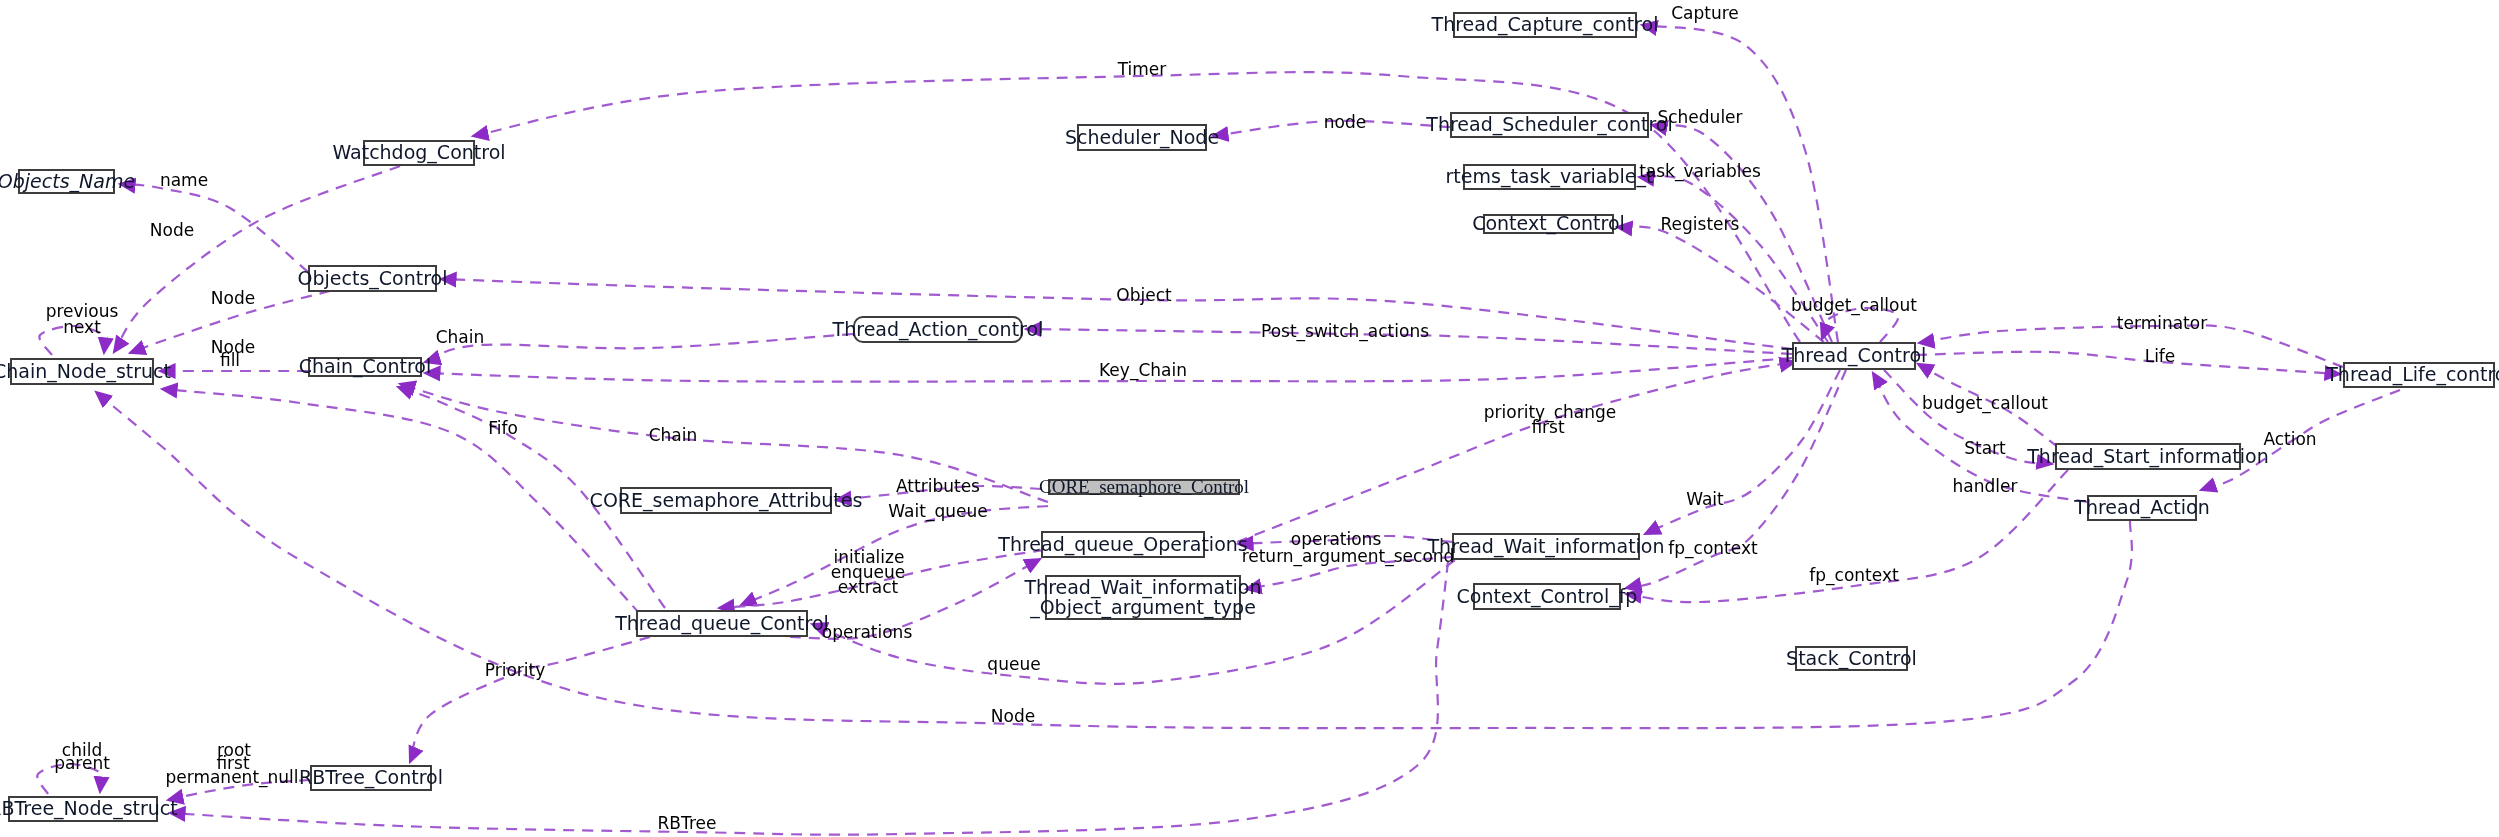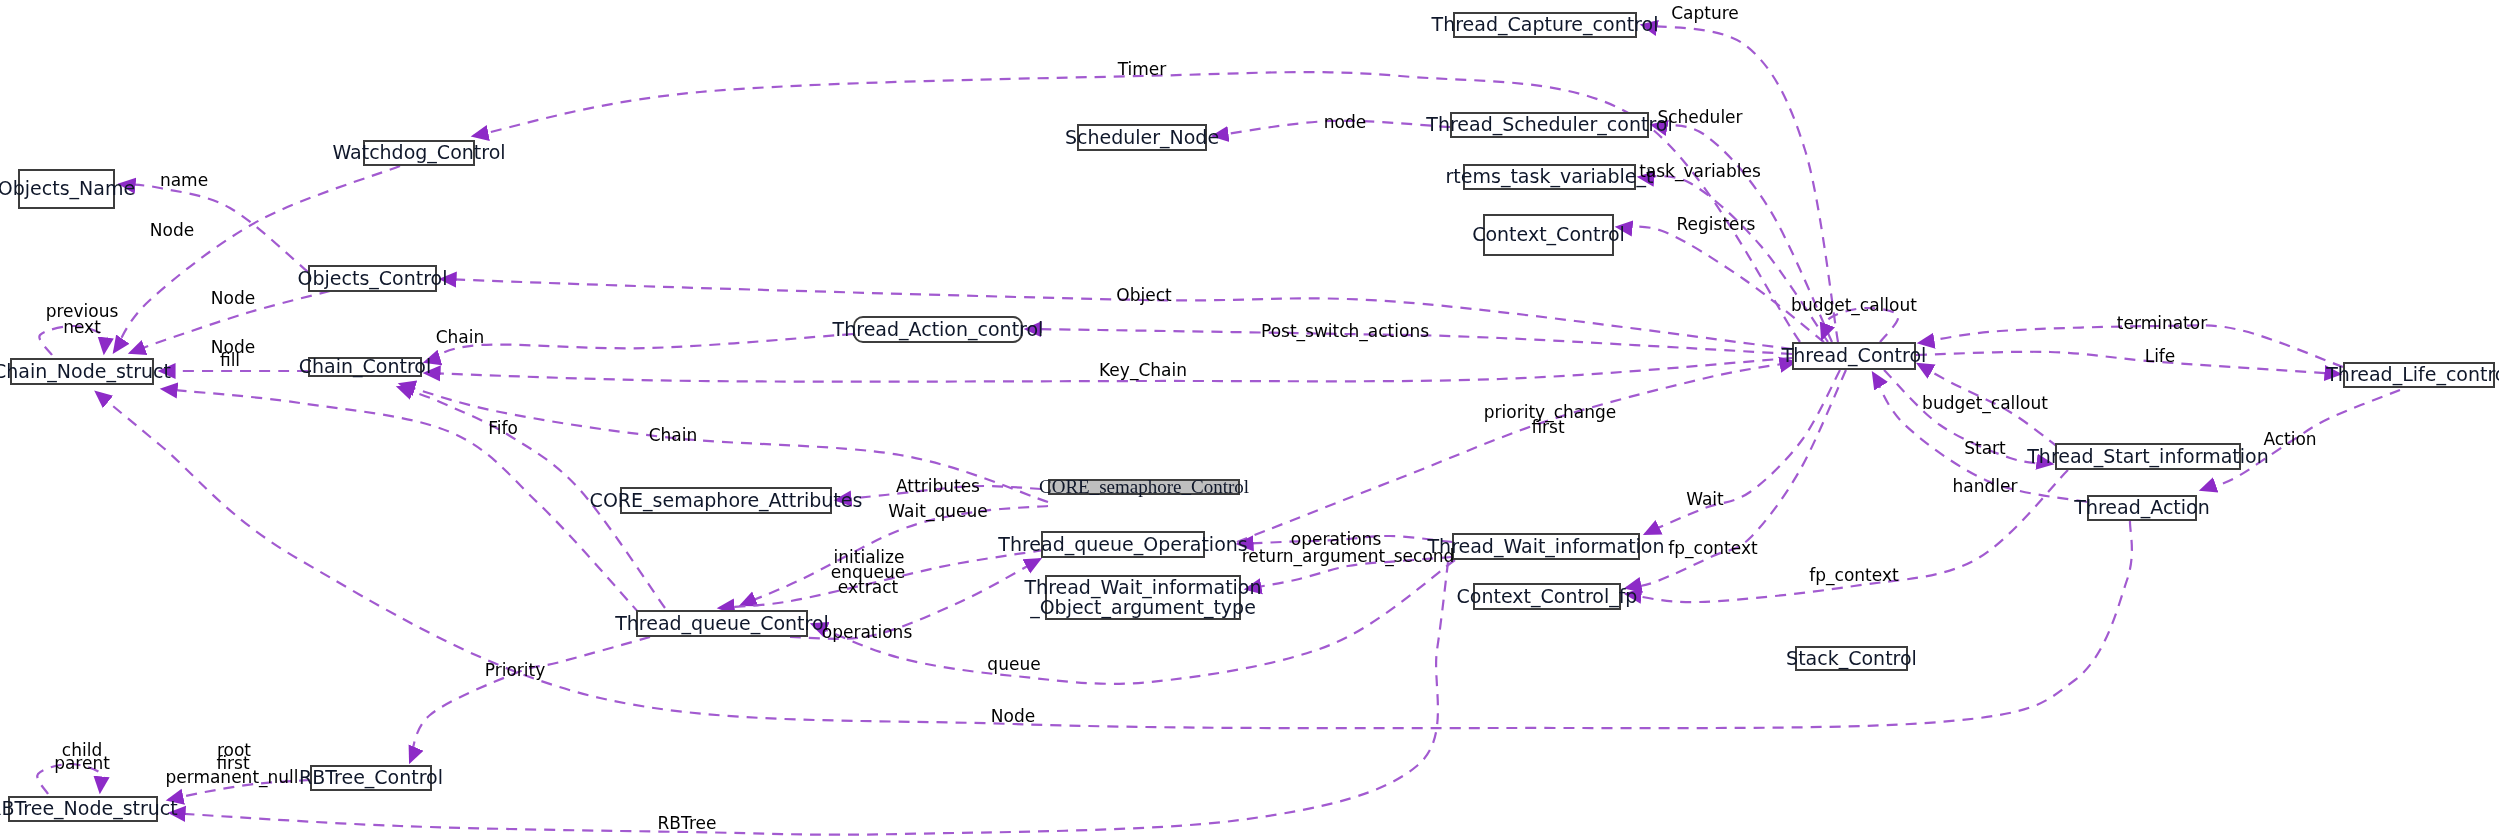--- a/index.html
+++ b/index.html
@@ -61,39 +61,39 @@
         <path d="M1048,502 C1023.3,494.2 962.5,465.7 900,455 C837.5,444.3 739.7,445.2 673,438 C606.3,430.8 545.5,421.0 500,412 C454.5,403.0 416.7,388.7 400,384" fill="none" stroke="#a25ad0" stroke-width="2.2" stroke-dasharray="11,8" marker-end="url(#arrowhead)"></path>
         <path d="M650,637 C635.0,641.2 582.3,656.0 560,662 C537.7,668.0 537.7,664.2 516,673 C494.3,681.8 447.7,700.2 430,715 C412.3,729.8 413.3,754.2 410,762" fill="none" stroke="#a25ad0" stroke-width="2.2" stroke-dasharray="11,8" marker-end="url(#arrowhead)"></path>
         <path d="M310,780 C300.8,780.7 272.5,782.0 255,784 C237.5,786.0 219.5,789.3 205,792 C190.5,794.7 174.2,798.7 168,800" fill="none" stroke="#a25ad0" stroke-width="2.2" stroke-dasharray="11,8" marker-end="url(#arrowhead)"></path>
         <path d="M48,794 C46.3,790.7 34.3,779.0 38,774 C41.7,769.0 59.3,764.0 70,764 C80.7,764.0 97.0,769.3 102,774 C107.0,778.7 100.3,789.0 100,792" fill="none" stroke="#a25ad0" stroke-width="2.2" stroke-dasharray="11,8" marker-end="url(#arrowhead)"></path>
         <path d="M2130,521 C2129.5,530.8 2136.2,553.5 2127,580 C2117.8,606.5 2106.2,656.3 2075,680 C2043.8,703.7 2035.8,714.0 1940,722 C1844.2,730.0 1654.5,727.7 1500,728 C1345.5,728.3 1163.0,729.0 1013,724 C863.0,719.0 718.8,725.3 600,698 C481.2,670.7 373.3,602.2 300,560 C226.7,517.8 194.0,473.0 160,445 C126.0,417.0 106.7,400.8 96,392" fill="none" stroke="#a25ad0" stroke-width="2.2" stroke-dasharray="11,8" marker-end="url(#arrowhead)"></path>
         <path d="M1448,562 C1446.2,576.7 1442.0,616.2 1437,650 C1432.0,683.8 1450.8,736.7 1418,765 C1385.2,793.3 1326.3,808.5 1240,820 C1153.7,831.5 992.2,832.0 900,834 C807.8,836.0 770.3,833.3 687,832 C603.7,830.7 486.2,829.2 400,826 C313.8,822.8 208.3,815.2 170,813" fill="none" stroke="#a25ad0" stroke-width="2.2" stroke-dasharray="11,8" marker-end="url(#arrowhead)"></path>
         <path d="M640,614 C623.3,595.8 571.7,535.3 540,505 C508.3,474.7 490.0,449.0 450,432 C410.0,415.0 348.0,410.2 300,403 C252.0,395.8 185.0,391.3 162,389" fill="none" stroke="#a25ad0" stroke-width="2.2" stroke-dasharray="11,8" marker-end="url(#arrowhead)"></path>
       </g>
   </svg>
   <div id="node-layer">
-      <div class="node" style="left: 18px; top: 169px; width: 97px; height: 40px;">
+      <div class="node" style="left: 18px; top: 169px; width: 97px; height: 25px; font-style: italic;">
         <span>Objects_Name</span>
       </div>
       <div class="node" style="left: 363px; top: 140px; width: 112px; height: 26px;">
         <span>Watchdog_Control</span>
       </div>
       <div class="node" style="left: 1453px; top: 12px; width: 184px; height: 26px;">
         <span>Thread_Capture_control</span>
       </div>
       <div class="node" style="left: 1077px; top: 124px; width: 130px; height: 27px;">
         <span>Scheduler_Node</span>
       </div>
       <div class="node" style="left: 1450px; top: 112px; width: 199px; height: 26px;">
         <span>Thread_Scheduler_control</span>
       </div>
       <div class="node" style="left: 1463px; top: 164px; width: 173px; height: 26px;">
         <span>rtems_task_variable_t</span>
       </div>
-      <div class="node" style="left: 1483px; top: 214px; width: 131px; height: 42px;">
+      <div class="node" style="left: 1483px; top: 214px; width: 131px; height: 20px;">
         <span>Context_Control</span>
       </div>
       <div class="node" style="left: 308px; top: 265px; width: 129px; height: 27px;">
         <span>Objects_Control</span>
       </div>
       <div class="node" style="left: 853px; top: 316px; width: 170px; height: 27px; border-radius: 10px;">
         <span>Thread_Action_control</span>
       </div>
       <div class="node" style="left: 1792px; top: 342px; width: 124px; height: 28px;">
         <span>Thread_Control</span>
@@ -150,21 +150,21 @@
       <div class="elabel" style="left: 233px; top: 298px;">Node</div>
       <div class="elabel" style="left: 233px; top: 347px;">Node</div>
       <div class="elabel" style="left: 230px; top: 360px;">fill</div>
       <div class="elabel" style="left: 82px; top: 311px;">previous</div>
       <div class="elabel" style="left: 82px; top: 327px;">next</div>
       <div class="elabel" style="left: 1142px; top: 69px;">Timer</div>
       <div class="elabel" style="left: 1345px; top: 122px;">node</div>
       <div class="elabel" style="left: 1705px; top: 13px;">Capture</div>
       <div class="elabel" style="left: 1700px; top: 117px;">Scheduler</div>
       <div class="elabel" style="left: 1700px; top: 171px;">task_variables</div>
-      <div class="elabel" style="left: 1700px; top: 224px; margin-left: 16px;">Registers</div>
+      <div class="elabel" style="left: 1700px; top: 224px;">Registers</div>
       <div class="elabel" style="left: 1144px; top: 295px;">Object</div>
       <div class="elabel" style="left: 1345px; top: 331px;">Post_switch_actions</div>
       <div class="elabel" style="left: 460px; top: 337px;">Chain</div>
       <div class="elabel" style="left: 1143px; top: 370px;">Key_Chain</div>
       <div class="elabel" style="left: 2162px; top: 323px;">terminator</div>
       <div class="elabel" style="left: 2160px; top: 356px;">Life</div>
       <div class="elabel" style="left: 1854px; top: 305px;">budget_callout</div>
       <div class="elabel" style="left: 1985px; top: 403px;">budget_callout</div>
       <div class="elabel" style="left: 1985px; top: 448px;">Start</div>
       <div class="elabel" style="left: 1985px; top: 486px;">handler</div>

